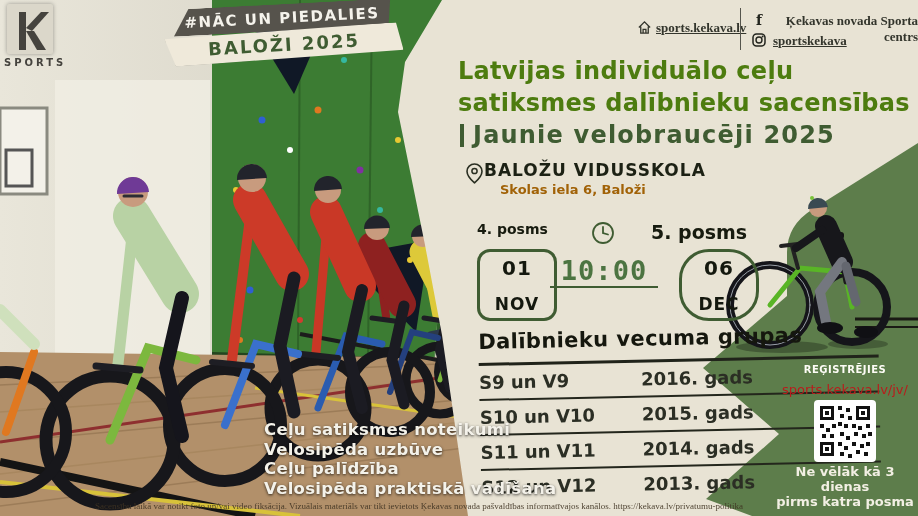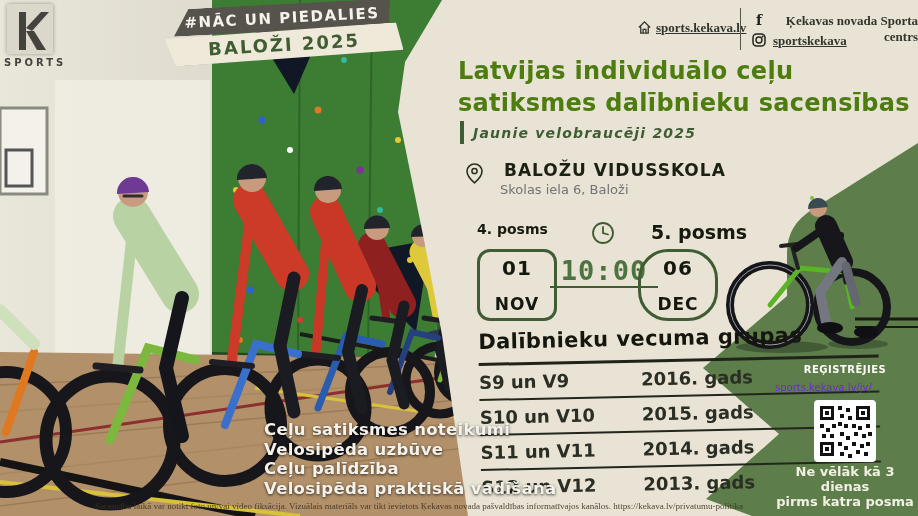--- a/index.html
+++ b/index.html
@@ -38,53 +38,53 @@
          font-weight:800;font-size:14px;color:#23251e;text-align:center;line-height:14px;}
   .fb-tx{left:773px;top:13px;font-size:13px;font-weight:700;text-align:right;}
   .ig-ic{left:752px;top:33px;width:14px;height:14px;}
   .ig-tx{left:773px;top:33px;font-size:13px;font-weight:600;text-decoration:underline;}
 
   
   .title{left:458px;top:55px;width:455px;color:#4d7c0f;font-weight:800;
          font-size:24px;line-height:32px;letter-spacing:.3px;}
   .subtitle{left:460px;top:121px;display:flex;align-items:center;gap:9px;}
   .subbar{width:4px;height:23px;background:var(--accent,#3f5c32);}
-  .subtx{color:var(--accent,#3f5c32);font-weight:800;font-size:14px;letter-spacing:1.2px;font-style:italic;}
+  .subtx{color:var(--accent,#3f5c32);font-weight:800;font-size:24px;letter-spacing:1.2px;}
 
   
   .pin-ic{left:466px;top:163px;width:17px;height:21px;}
-  .venue-name{left:504px;top:160px;font-size:17px;font-weight:800;color:#1c2114;letter-spacing:1px;}
-  .venue-addr{left:500px;top:182px;font-size:13px;font-weight:400;color:#737373;}
+  .venue-name{left:484px;top:160px;font-size:17px;font-weight:800;color:#1c2114;letter-spacing:1px;}
+  .venue-addr{left:500px;top:182px;font-size:13px;font-weight:700;color:#a16207;}
 
   
   .stage1{left:477px;top:221px;font-size:14px;font-weight:800;color:#171b0f;}
   .stage2{left:651px;top:221px;font-size:19px;font-weight:800;color:#171b0f;}
   .clock-ic{left:591px;top:221px;width:24px;height:24px;}
   .connector{left:550px;top:286px;width:108px;height:2px;background:var(--accent,#3f5c32);}
   .datebox{width:74px;height:66px;border:3px solid var(--accent,#3f5c32);border-radius:13px;
            display:flex;flex-direction:column;align-items:center;justify-content:center;gap:14px;}
-  .db1{left:477px;top:249px;} .db2{left:638px;top:249px;border-radius:30px;}
+  .db1{left:477px;top:249px;} .db2{left:679px;top:249px;border-radius:30px;}
   .db-day{font-size:20px;font-weight:800;color:#14180e;letter-spacing:1px;}
   .db-mon{font-size:17px;font-weight:800;color:#14180e;letter-spacing:1px;}
   .time{left:552px;top:255px;width:104px;text-align:center;font-family:"DejaVu Sans Mono",monospace;
         font-weight:800;font-size:27px;color:var(--time-green,#4c7441);letter-spacing:1px;}
 
   
   .table{left:478px;top:330px;width:400px;transform:rotate(-1.2deg);transform-origin:left top;}
   .t-title{font-size:21px;font-weight:800;color:#15170e;letter-spacing:.4px;padding-bottom:9px;
            border-bottom:3px solid #20231a;}
   .t-row{display:flex;height:33px;align-items:center;border-bottom:2px solid #23261c;
          font-size:18px;font-weight:600;color:#2b2e24;}
   .t-row:last-child{border-bottom:none;}
   .t-g{width:162px;} .t-y{flex:1;}
 
   
   .reg-title{left:775px;top:364px;width:140px;text-align:center;color:#fdfcf6;
              font-weight:800;font-size:10px;letter-spacing:.5px;}
-  .reg-url{left:775px;top:382px;width:140px;text-align:left;color:#6d28d9;font-size:10px;}
+  .reg-url{left:775px;top:382px;width:140px;text-align:center;color:#b91c1c;font-size:13px;}
   .reg-note{left:770px;top:464px;width:150px;text-align:center;color:#f2efe3;
             font-size:13px;line-height:15px;font-weight:600;}
   #qr{left:814px;top:400px;}
 
   
   .topics{left:264px;top:420px;color:#f4f2ea;font-weight:800;font-size:16.5px;line-height:19.5px;
           text-shadow:0 1px 3px rgba(0,0,0,.75);letter-spacing:.3px;}
 
   
   .fine{left:95px;top:501px;width:785px;font-family:"Liberation Serif",serif;

